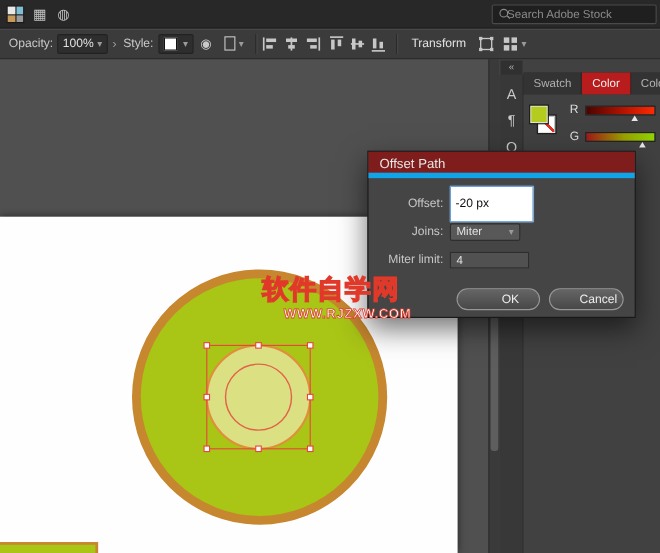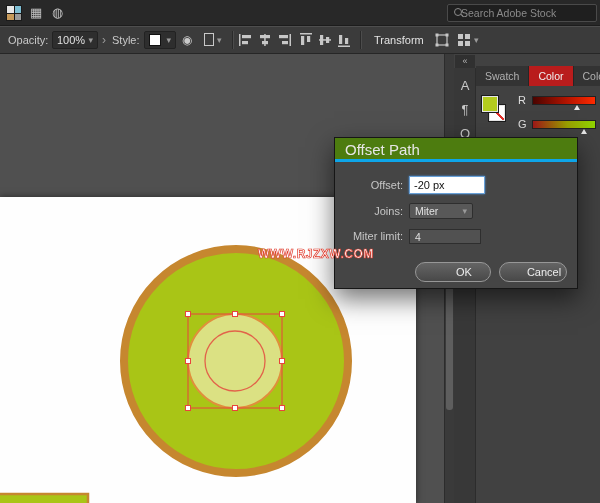--- a/index.html
+++ b/index.html
@@ -58,24 +58,24 @@
   .strokeswatch { position:absolute; left:13px; top:19px; width:16px; height:16px; border:1px solid #e6e6e6; outline:1px solid #1c1c1c; z-index:1; cursor:pointer;
     background:linear-gradient(45deg, #fff 43%, #e0302a 43%, #e0302a 57%, #fff 57%); }
   .slabel { position:absolute; left:42px; color:#dedede; font-size:11px; }
   .cbar { position:absolute; left:56px; width:64px; height:9px; border:1px solid #222; cursor:pointer; }
   .rbar { background:linear-gradient(90deg, #4a0400, #b41400 55%, #ff2a00); }
   .gbar { background:linear-gradient(90deg, #a01818, #9aa000 55%, #8fd400); }
   .cthumb { position:absolute; bottom:-6px; width:0; height:0; border-left:3px solid transparent; border-right:3px solid transparent; border-bottom:5px solid #e6e6e6; }
 
   
   .dialog { position:absolute; left:334px; top:137px; width:244px; height:152px; background:#454545; border:1px solid #161616; box-shadow:0 10px 24px rgba(0,0,0,0.55); z-index:40; }
-  .dtitle { height:24px; line-height:23px; padding-left:10px; background:#4d7c0f; color:#e6e6e6; font-size:15px; border-bottom:3px solid #0ea5e9; cursor:move; }
+  .dtitle { height:24px; line-height:23px; padding-left:10px; background:#7f1d1d; color:#e6e6e6; font-size:12px; border-bottom:5px solid #0ea5e9; cursor:move; }
   .drow { position:absolute; left:4px; height:18px; display:flex; align-items:center; }
   .dlabel { width:64px; text-align:right; margin-right:6px; color:#c6c6c6; }
-  .dinput { width:76px; height:18px; background:#fff; color:#111; border:1px solid #69a1d8; box-shadow:0 0 2px #4a90d9; font-size:11px; padding:0 4px; font-family:"Liberation Sans",sans-serif; outline:none; }
+  .dinput { width:76px; height:33px; background:#fff; color:#111; border:1px solid #69a1d8; box-shadow:0 0 2px #4a90d9; font-size:11px; padding:0 4px; font-family:"Liberation Sans",sans-serif; outline:none; }
   .ddrop { width:64px; height:16px; background:#585858; border:1px solid #2e2e2e; border-radius:2px; display:flex; align-items:center; justify-content:space-between; padding:0 5px; color:#e2e2e2; font-size:10.5px; cursor:pointer; }
   .dfield { width:72px; height:15px; background:#515151; border:1px solid #2e2e2e; color:#e2e2e2; font-size:10.5px; padding:0 5px; line-height:14px; }
   .dbtn { position:absolute; top:124px; height:20px; border-radius:10px; background:linear-gradient(#656565,#484848); border:1px solid #979797; color:#ececec; font-size:11px; font-family:"Liberation Sans",sans-serif; cursor:pointer;padding-left:22px; }
 
   
   .wm { position:absolute; left:238px; top:248px; width:126px; text-align:center; z-index:60; color:#fff; font-weight:bold; pointer-events:none; }
   .wm1 { font-size:24px; line-height:31px; letter-spacing:1px; white-space:nowrap; -webkit-text-stroke:1.2px #e0392a; text-shadow:0 0 1px #e0392a; }
   .wm2 { font-size:12px; line-height:13px; white-space:nowrap; -webkit-text-stroke:0.7px #e0392a; letter-spacing:0.5px;margin-left:20px; }
 </style>
 </head>
@@ -273,16 +273,17 @@
     <div class="drow" style="top:89px">
       <span class="dlabel">Miter limit:</span>
       <div class="dfield">4</div>
     </div>
 
     <button class="dbtn" style="left:80px;width:76px">OK</button>
     <button class="dbtn" style="left:164px;width:68px">Cancel</button>
   </div>
 
   <div class="wm">
+    <div class="wm1">软件自学网</div>
     <div class="wm2">WWW.RJZXW.COM</div>
   </div>
 
 </div>
 
 </body></html>

